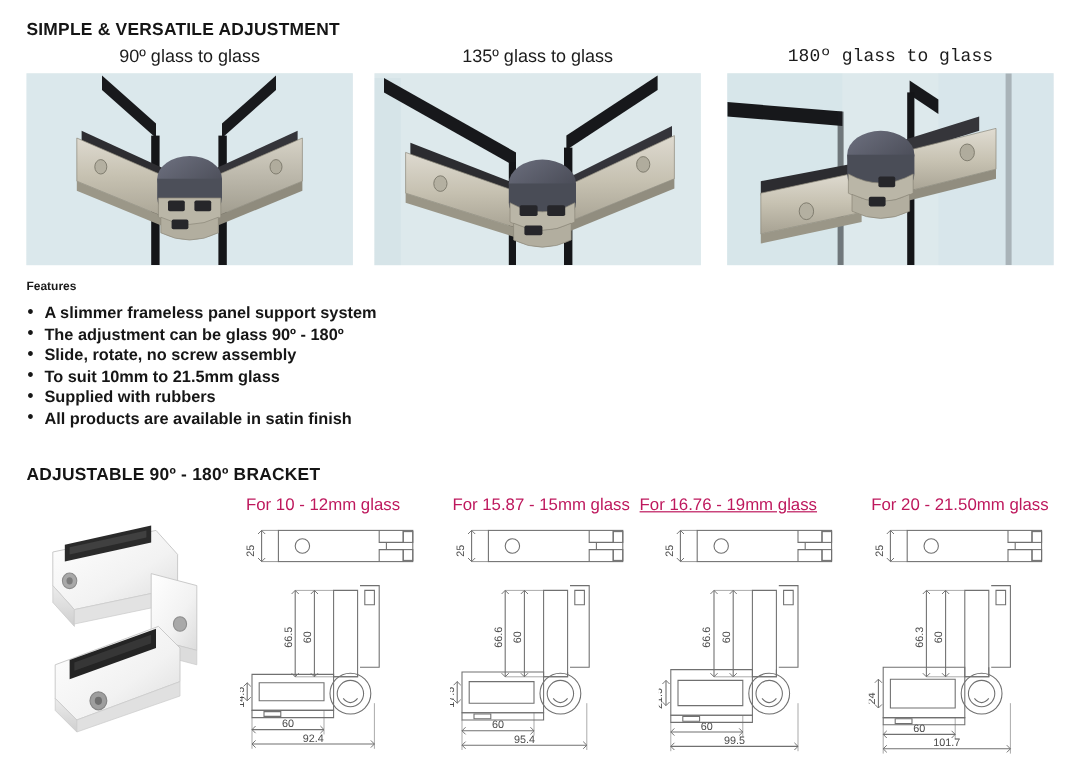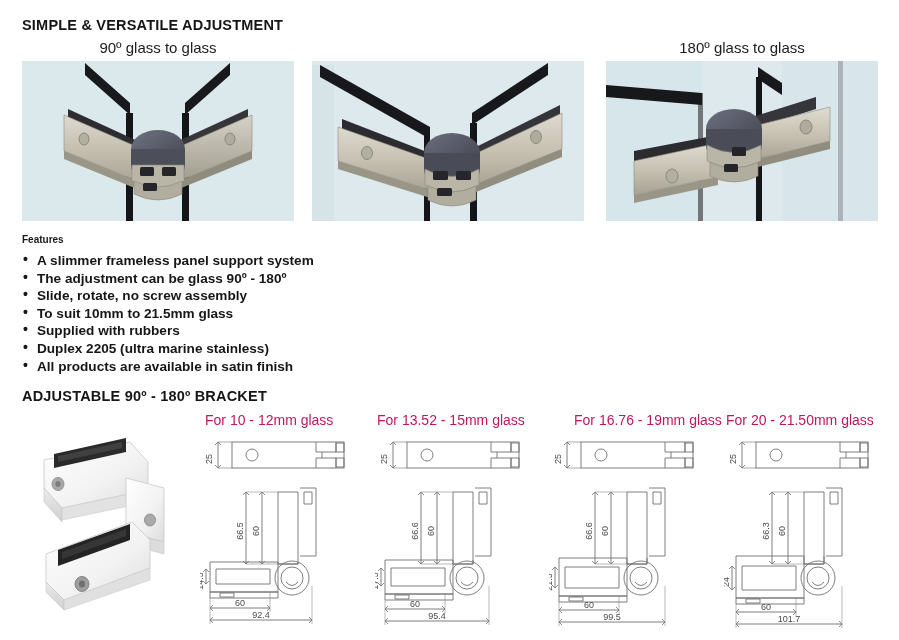--- a/index.html
+++ b/index.html
@@ -52,21 +52,22 @@
   #render-3d svg{display:block;width:178px;height:180px;}
 </style>
 </head>
 <body>
 
 <div class="page">
 
   <div class="section-title" id="title-simple">SIMPLE &amp; VERSATILE ADJUSTMENT</div>
 
   <div class="photo-caption" style="left:22px;top:39px;width:272px;">90º glass to glass</div>
-  <div class="photo-caption" style="left:606px;top:39px;width:272px;">180º glass to glass</div>
+  <div class="photo-caption" style="left:312px;top:39px;width:272px;">135º glass to glass</div>
+  <div class="photo-caption" style="left:606px;top:39px;width:272px;font-family:Liberation Mono, monospace;">180º glass to glass</div>
 
   <div class="photo" style="left:22px;width:272px;">
     <svg viewBox="0 0 272 160" preserveAspectRatio="none">
       <defs>
         <linearGradient id="m1" x1="0" y1="0" x2="0" y2="1">
           <stop offset="0" stop-color="#dedad0"></stop>
             <stop offset=".45" stop-color="#c7c2b2"></stop>
             <stop offset="1" stop-color="#a9a495"></stop>
         </linearGradient>
         <linearGradient id="m1b" x1="0" y1="0" x2="0" y2="1">
@@ -193,21 +194,20 @@
     </svg>
   </div>
 
   <div id="features-head">Features</div>
   <ul id="features-list">
     <li>A slimmer frameless panel support system</li>
     <li>The adjustment can be glass 90º - 180º</li>
     <li>Slide, rotate, no screw assembly</li>
     <li>To suit 10mm to 21.5mm glass</li>
     <li>Supplied with rubbers</li>
-    <li>Duplex 2205 (ultra marine stainless)</li>
     <li>All products are available in satin finish</li>
   </ul>
 
   <div class="section-title" id="title-bracket">ADJUSTABLE 90º - 180º BRACKET</div>
 
   <div id="render-3d">
     <svg viewBox="0 0 178 180">
       <defs>
         <linearGradient id="wbody" x1="0" y1="0" x2="1" y2="1">
           <stop offset="0" stop-color="#ffffff"></stop>
@@ -237,22 +237,22 @@
       <path d="M36 118 L108 92 L108 108 L36 134 Z" fill="#242424"></path>
       <path d="M40 120 L104 97 L104 104 L40 127 Z" fill="#4d4d4d" opacity=".45"></path>
       <path d="M24 150 L42 168 L42 178 L24 160 Z" fill="url(#wside)" stroke="#c8c8c8" stroke-width=".6"></path>
       <path d="M42 168 L128 136 L128 148 L42 178 Z" fill="#e0e0e0" stroke="#cbcbcb" stroke-width=".6"></path>
       <ellipse cx="60" cy="152" rx="7" ry="7.5" fill="#9e9e9e" stroke="#868686" stroke-width="1"></ellipse>
       <ellipse cx="60" cy="152" rx="3" ry="3.4" fill="#6f6f6f"></ellipse>
     </svg>
   </div>
 
   <div class="col-caption" style="left:205px;">For 10 - 12mm glass</div>
-  <div class="col-caption" style="left:377px;">For 13.52 - 15mm glass</div>
-  <div class="col-caption" style="left:574px;">For 16.76 - 19mm glass</div>
+  <div class="col-caption" style="left:377px;">For 15.87 - 15mm glass</div>
+  <div class="col-caption" style="left:533px;text-decoration:underline;">For 16.76 - 19mm glass</div>
   <div class="col-caption" style="left:726px;">For 20 - 21.50mm glass</div>
 
   <div class="drawing" style="left:200px;">
     <svg viewBox="0 0 175 196">
       <g fill="none" stroke="#707070" stroke-width=".9">
 
         <rect x="32" y="6" width="112" height="26"></rect>
         <circle cx="52" cy="19" r="6"></circle>
         <path d="M116 6 L116 16 L136 16 L136 6"></path>
         <path d="M116 32 L116 22 L136 22 L136 32"></path>

